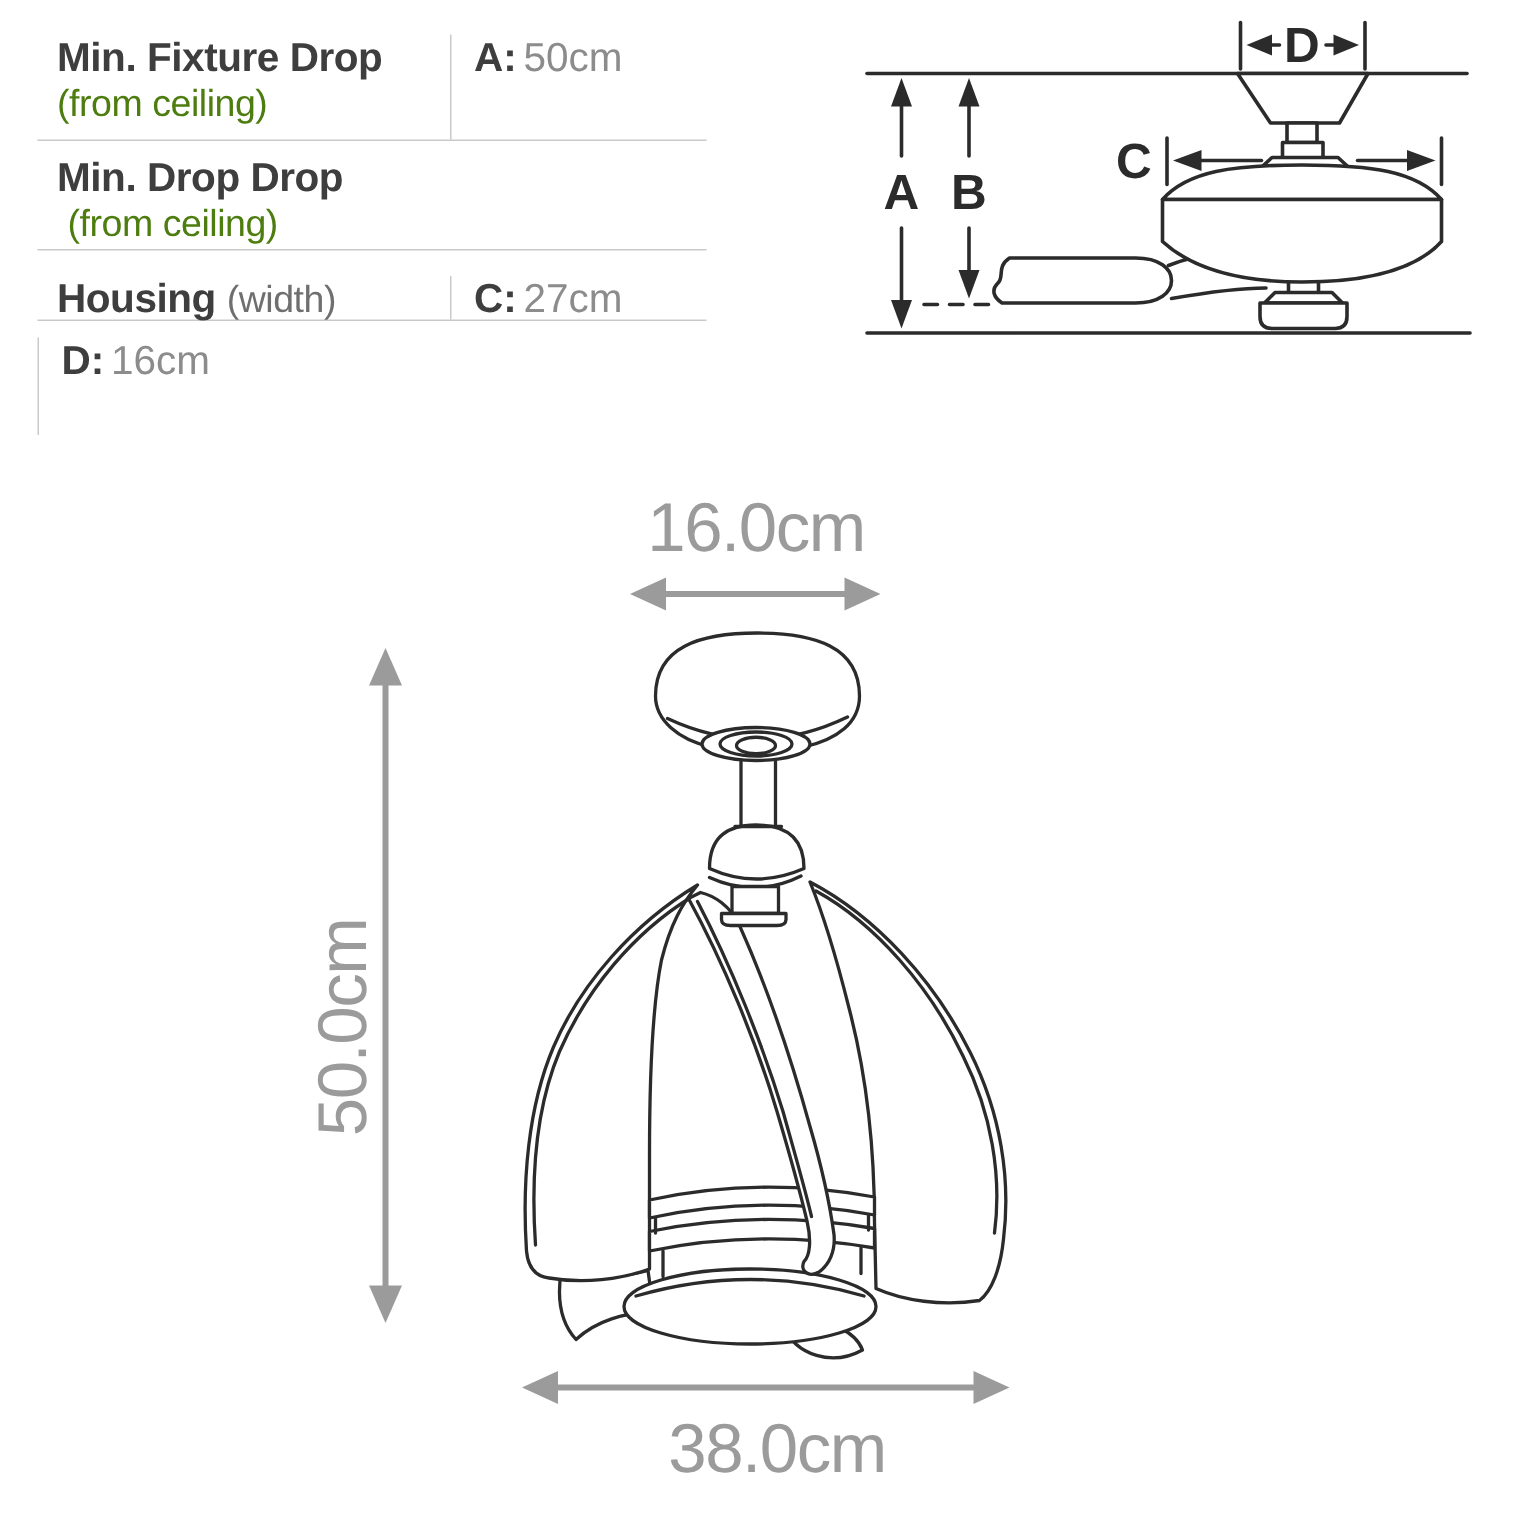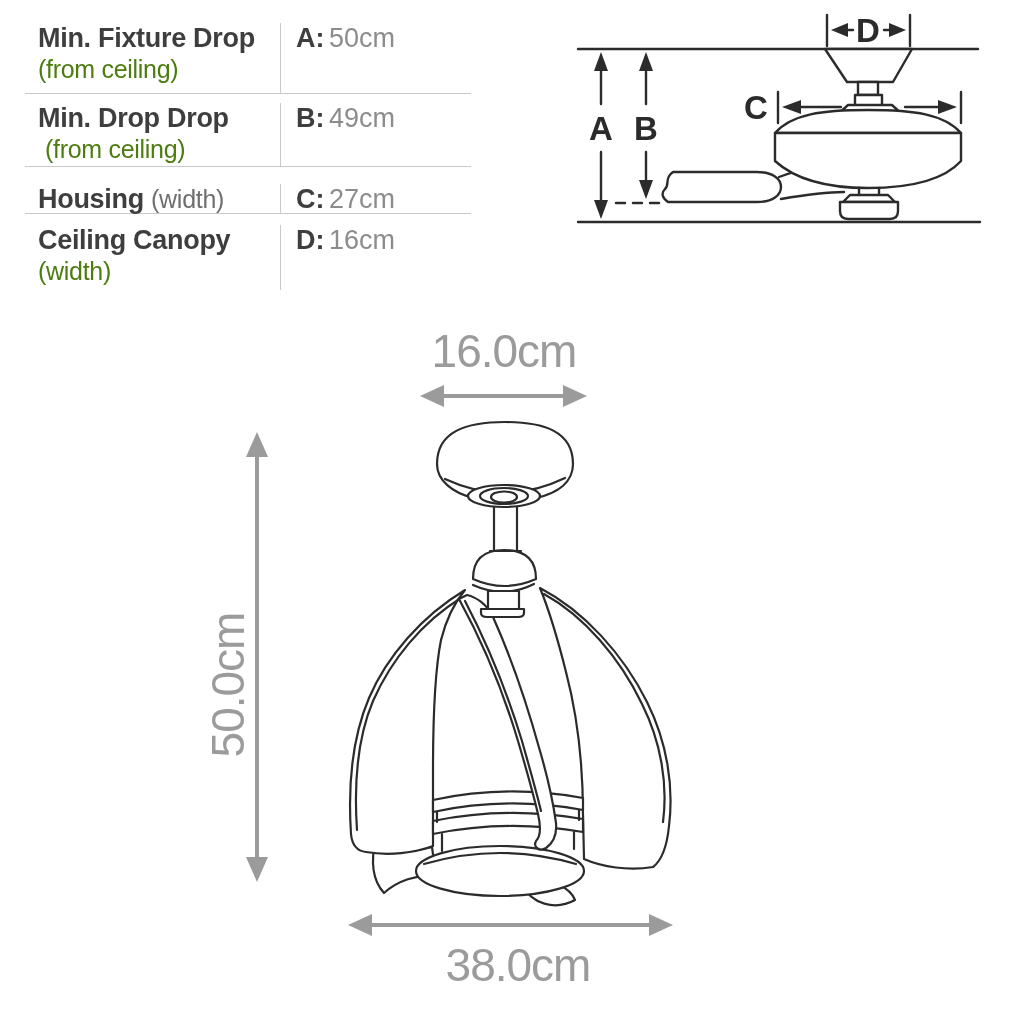--- a/index.html
+++ b/index.html
@@ -1,21 +1,21 @@
 <!DOCTYPE html>
 <html><head>
 <meta charset="utf-8">
 <style>
   html,body{margin:0;padding:0;background:#fff;}
   .page{position:relative;width:1024px;height:1024px;background:#ffffff;overflow:hidden;
         font-family:"Liberation Sans",sans-serif;}
 
   
   .spec-table{position:absolute;left:25px;top:18px;width:446px;}
-  .spec-row{display:flex;box-sizing:border-box;}
+  .spec-row{display:flex;box-sizing:border-box;gap:20px;}
   .spec-row + .spec-row{border-top:1px solid #c9c9c9;}
   .row-1{height:75px;padding-top:5px;}
   .row-2{height:73px;padding-top:9px;}
   .row-3{height:47px;padding-top:17px;}
   .row-4{height:77px;padding-top:11px;}
   .label-cell{width:255px;box-sizing:border-box;padding-left:13px;}
   .value-cell{flex:1;border-left:1px solid #c9c9c9;padding-left:15px;box-sizing:border-box;}
   .spec-label{font-size:27px;font-weight:bold;color:#3e3e3e;line-height:31px;letter-spacing:-0.3px;}
   .spec-sublabel{font-size:25px;color:#4d7c0f;line-height:30px;letter-spacing:-0.3px;}
   .sub-indent{padding-left:7px;}
@@ -53,41 +53,33 @@
         <span class="spec-letter">A:</span>
         <span class="spec-value">50cm</span>
       </div>
     </div>
 
     <div class="spec-row row-2">
       <div class="label-cell">
         <div class="spec-label">Min. Drop Drop</div>
         <div class="spec-sublabel sub-indent">(from ceiling)</div>
       </div>
-      <div class="value-cell">
-        <span class="spec-letter">B:</span>
-        <span class="spec-value">49cm</span>
-      </div>
     </div>
 
     <div class="spec-row row-3">
       <div class="label-cell">
         <div class="spec-label"><span>Housing</span> <span class="inline-sub">(width)</span></div>
       </div>
       <div class="value-cell">
         <span class="spec-letter">C:</span>
         <span class="spec-value">27cm</span>
       </div>
     </div>
 
     <div class="spec-row row-4">
-      <div class="label-cell">
-        <div class="spec-label">Ceiling Canopy</div>
-        <div class="spec-sublabel">(width)</div>
-      </div>
       <div class="value-cell">
         <span class="spec-letter">D:</span>
         <span class="spec-value">16cm</span>
       </div>
     </div>
 
   </div>
 
   <svg class="side-diagram" viewBox="0 0 464 250">
 

